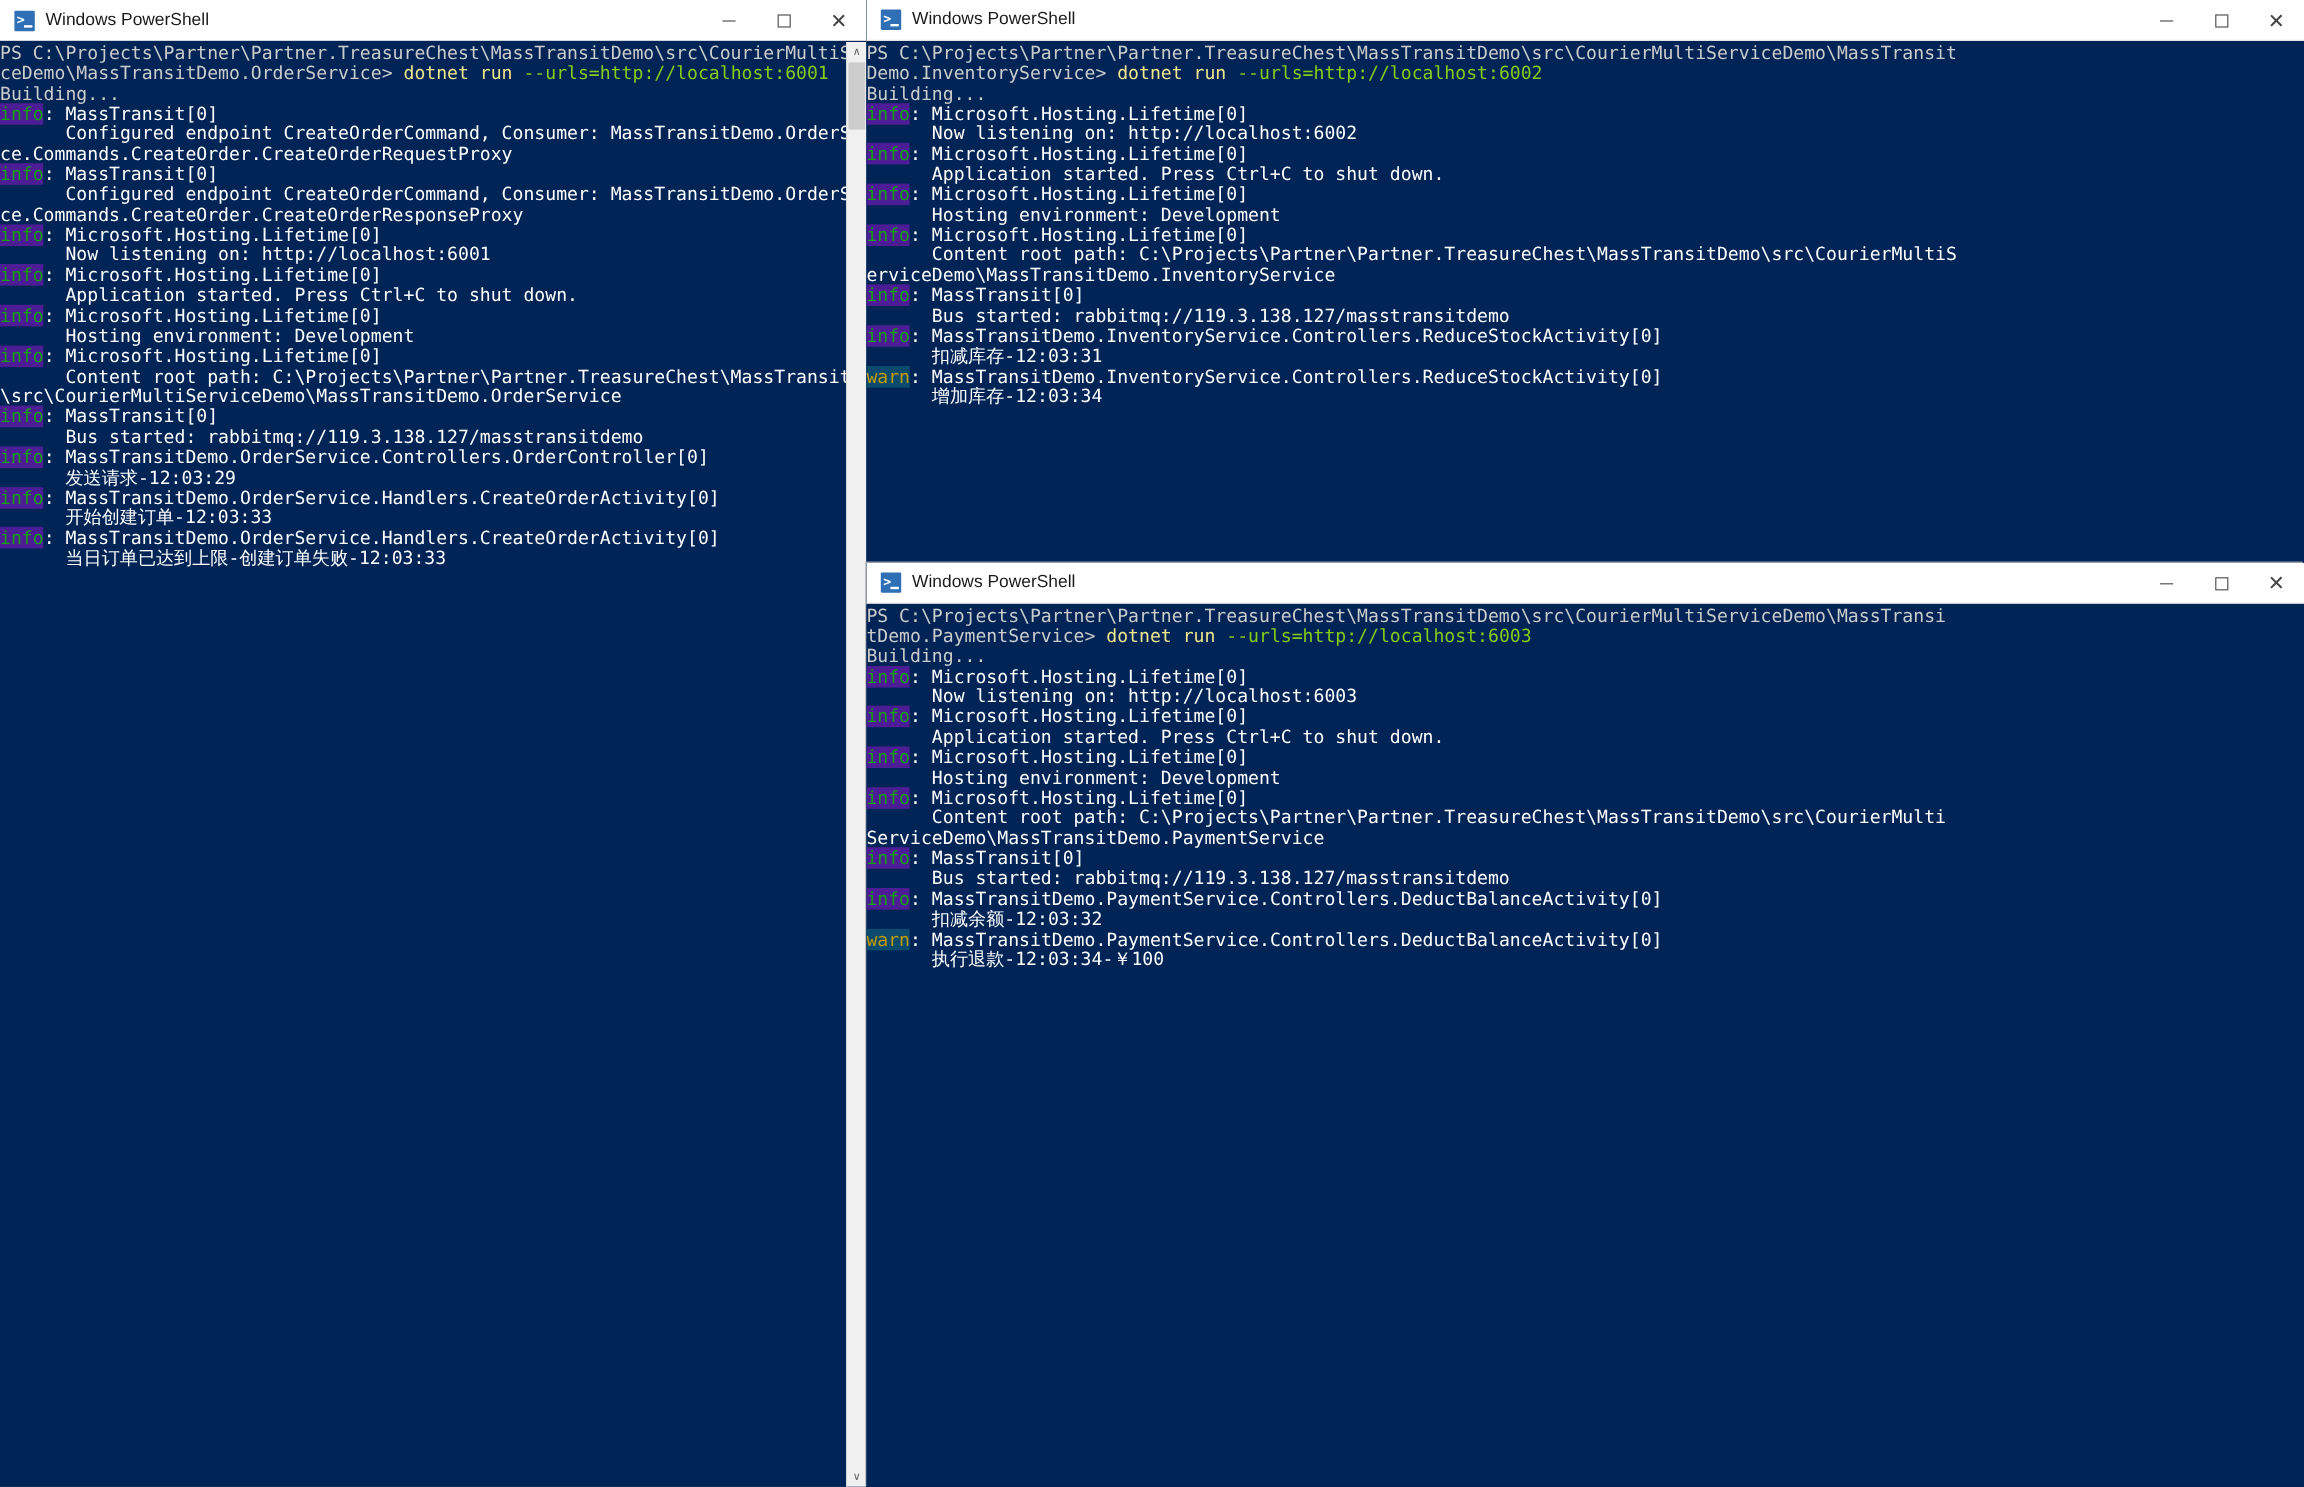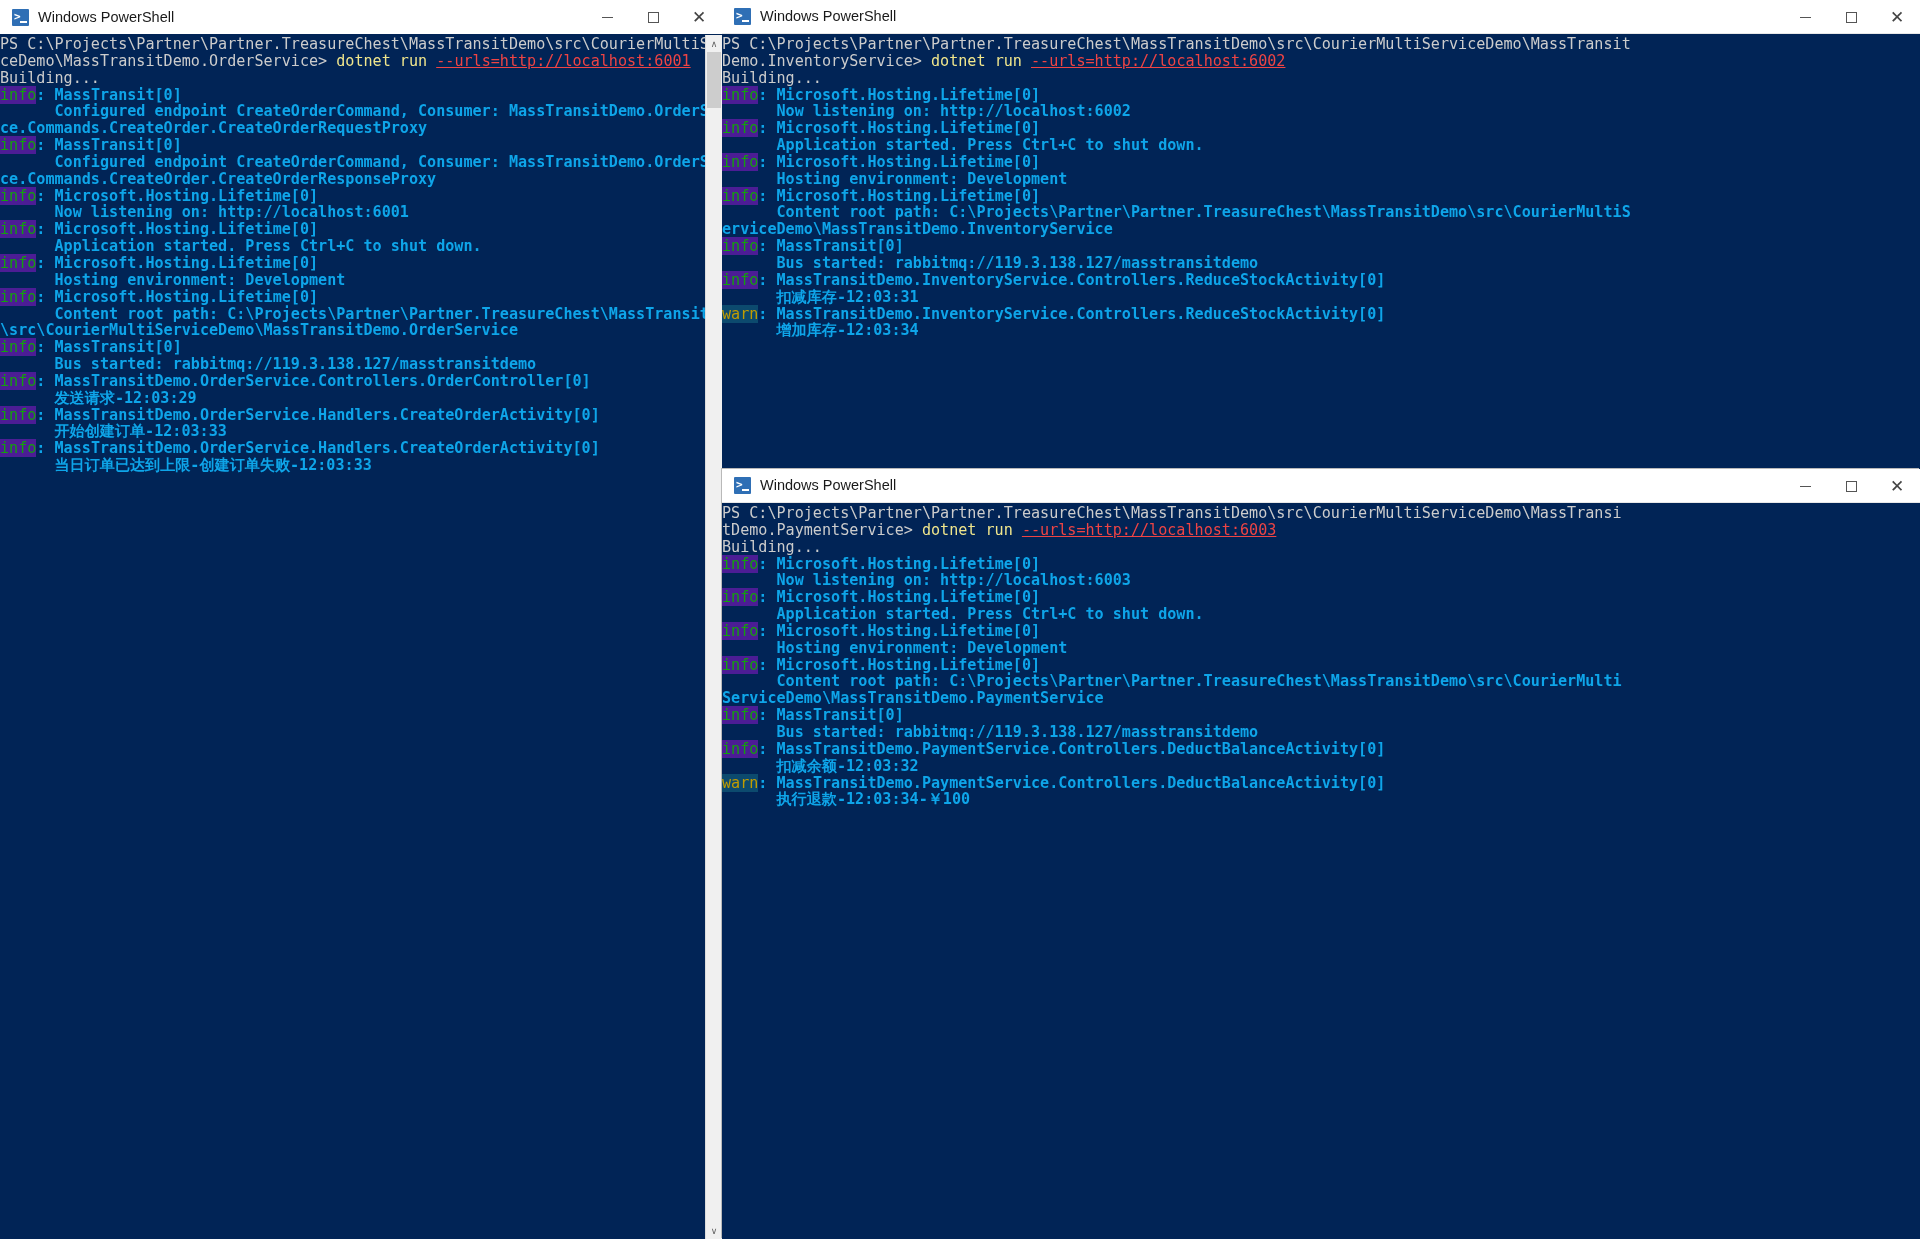--- a/index.html
+++ b/index.html
@@ -132,24 +132,24 @@
     color: #c8c8d8;
     white-space: pre;
     padding-top: 1px;
     letter-spacing: 0px;
   }
   .line { white-space: pre; }
 
   
   .c-default { color: #cccccc; }
   .c-cmd     { color: #f0e68c; text-align: right; }   
-  .c-arg     { color: #ef4444; text-decoration: underline; }   
+  .c-arg     { color: #84cc16; }   
   .c-info    { color: #13a10e; background: #4c1d95; }
   .c-warn    { color: #c19c00; background: #0c4a6e; }
-  .c-body    { color: #0ea5e9; font-weight: bold; }
+  .c-body    { color: #ffffff; }
 
   
   .scrollbar {
     position: absolute;
     top: 35px;
     right: 0;
     bottom: 0;
     width: 17px;
     background: #f0f0f0;
     border-left: 1px solid #dcdcdc;

